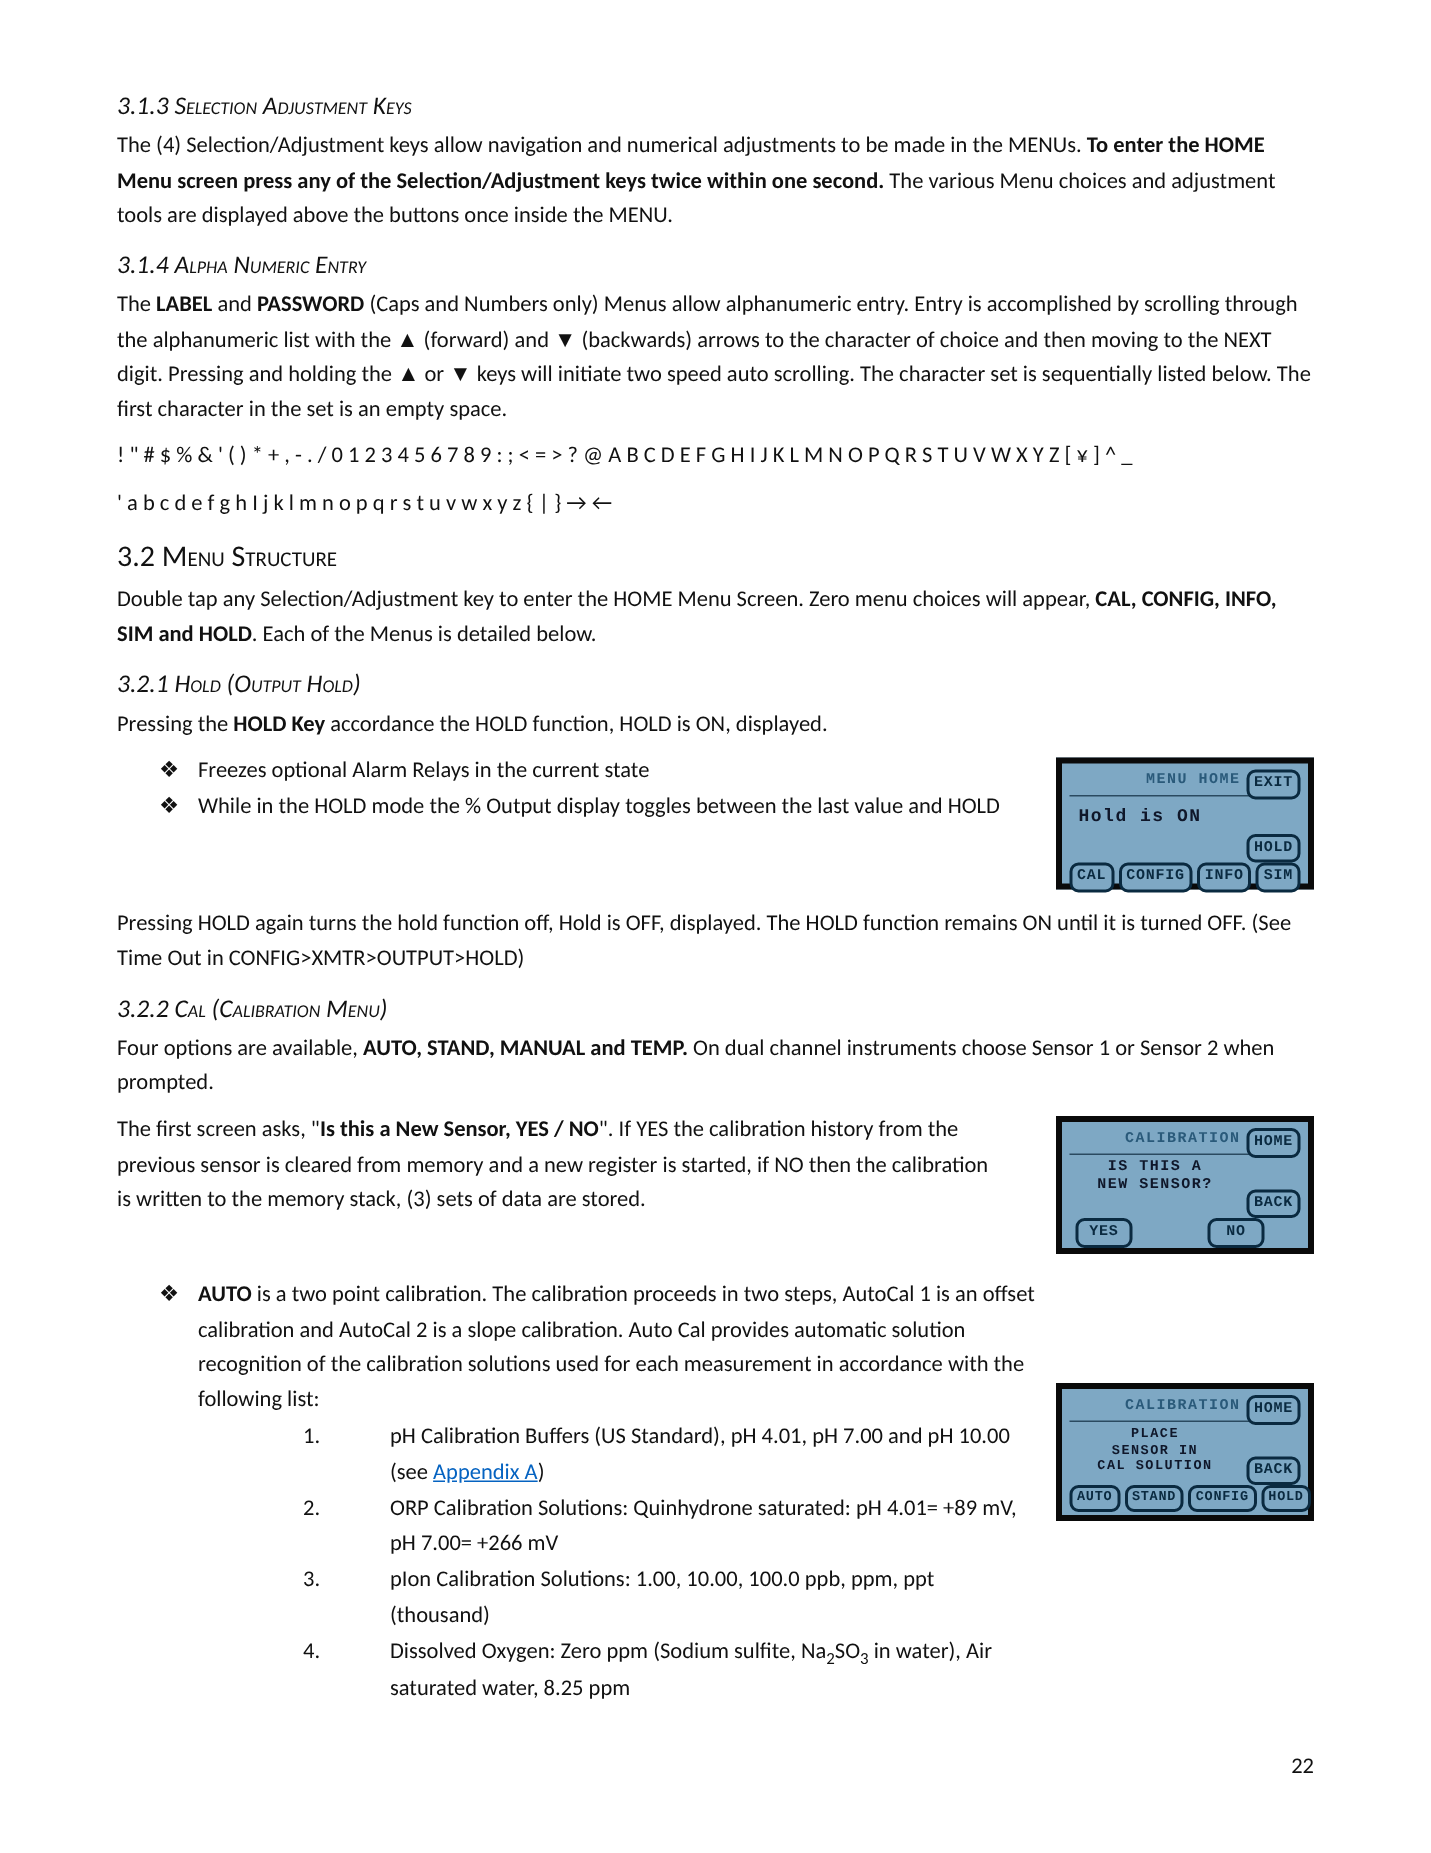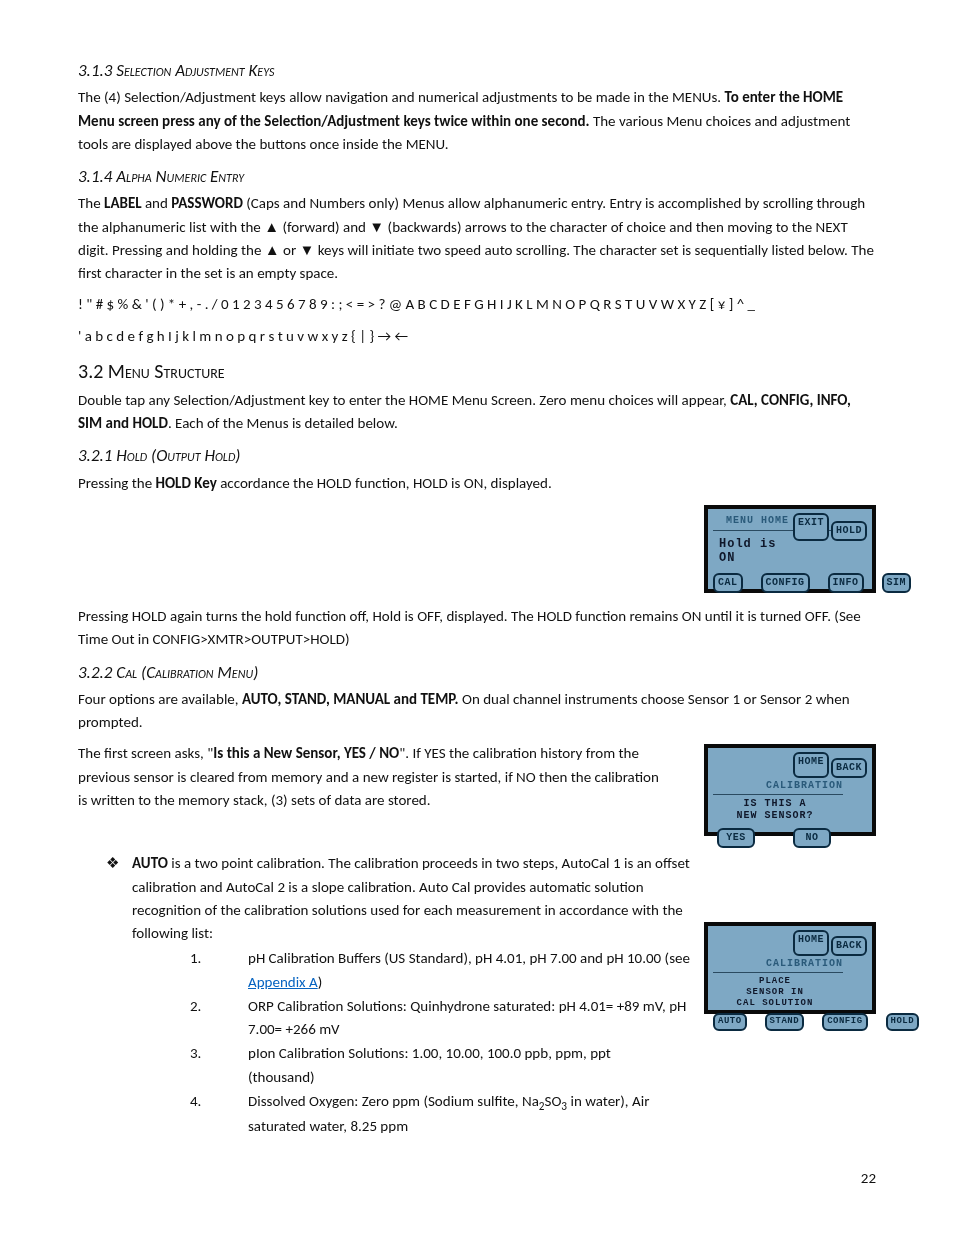--- a/index.html
+++ b/index.html
@@ -38,21 +38,21 @@
   }
   ul.diamond > li { margin: 1px 0; }
   ol.num {
     list-style: none;
     padding-left: 116px;
     margin: 2px 0;
     counter-reset: n;
   }
   ol.num > li {
     position: relative;
-    margin: 1px 0;
+    margin: 1px 12px;
   }
   ol.num > li::before {
     counter-increment: n;
     content: counter(n) ".";
     position: absolute;
     left: -58px;
   }
   a.link { color: #0563c1; text-decoration: underline; }
   .page-num { text-align: right; font-size: 15px; margin-top: 20px; }
 
@@ -89,22 +89,22 @@
     border: 2px solid #0a2a40;
     border-radius: 6px;
     font-size: 10px;
     font-weight: bold;
     padding: 0 3px;
     letter-spacing: 0.5px;
     background: #7ea8c4;
     text-align: center;
     color: #0a2a40;
   }
-  .lcd .row { display: flex; justify-content: space-between; align-items: center; gap: 18px; }
-  .lcd .right-col { float: right; display: flex; flex-direction: row; gap: 2px; margin-left: 4px;}
+  .lcd .row { display: flex; justify-content: space-between; align-items: center; gap: 3px; }
+  .lcd .right-col { float: right; display: flex; flex-direction: column; gap: 15px; margin-left: 4px;}
   .lcd-hold { width: 172px; height: 88px; }
   .lcd-cal1 { width: 172px; height: 92px; }
   .lcd-cal2 { width: 172px; height: 92px; }
 
   .sub { vertical-align: sub; font-size: 0.75em; }
   .clearfix::after { content:""; display:block; clear:both; }
   .narrow { max-width: 600px; }
 </style>
 </head>
 <body>
@@ -142,20 +142,24 @@
     <div class="msg" style="font-size:12px; margin:6px 0 8px 0; text-align:left; padding-left:6px;">Hold is ON</div>
     <div class="row" style="clear:both;">
       <span class="btn">CAL</span>
       <span class="btn">CONFIG</span>
       <span class="btn">INFO</span>
       <span class="btn">SIM</span>
     </div>
   </div>
 
   <ul class="diamond">
+    <li>Freezes optional Alarm Relays in the current state</li>
+    <li>
+        <div class="narrow">While in the HOLD mode the % Output display toggles between the last value and HOLD</div>
+      </li>
   </ul>
 </div>
 
 <p>Pressing HOLD again turns the hold function off, Hold is OFF, displayed. The HOLD function remains ON until it is turned OFF. (See Time Out in CONFIG&gt;XMTR&gt;OUTPUT&gt;HOLD)</p>
 
 <div class="h3">3.2.2 Cal (Calibration Menu)</div>
 <p>
   <span>Four options are available, </span><span class="bold">AUTO, STAND, MANUAL and TEMP.</span><span> On dual channel instruments choose Sensor 1 or Sensor 2 when prompted.</span>
 </p>
 
@@ -164,21 +168,21 @@
   <div class="lcd lcd-cal1">
     <div class="right-col">
       <span class="btn">HOME</span>
       <span class="btn" style="margin-top:6px">BACK</span>
     </div>
     <div class="title">CALIBRATION</div>
     <div class="msg" style="font-size:10px; margin:3px 30px 6px 0;">
       <div>IS THIS A</div>
       <div>NEW SENSOR?</div>
     </div>
-    <div class="row" style="clear:both; justify-content:flex-start; gap:18px; padding:0 4px;">
+    <div class="row" style="clear:both; justify-content:flex-start; gap:30px; padding:0 4px;">
       <span class="btn" style="min-width:28px">YES</span>
       <span class="btn" style="min-width:28px; margin-left:20px">NO</span>
     </div>
   </div>
 
   <p style="max-width:590px;">
     <span>The first screen asks, "</span><span class="bold">Is this a New Sensor, YES / NO</span><span>". If YES the calibration history from the previous sensor is cleared from memory and a new register is started, if NO then the calibration is written to the memory stack, (3) sets of data are stored.</span>
   </p>
 </div>
 

